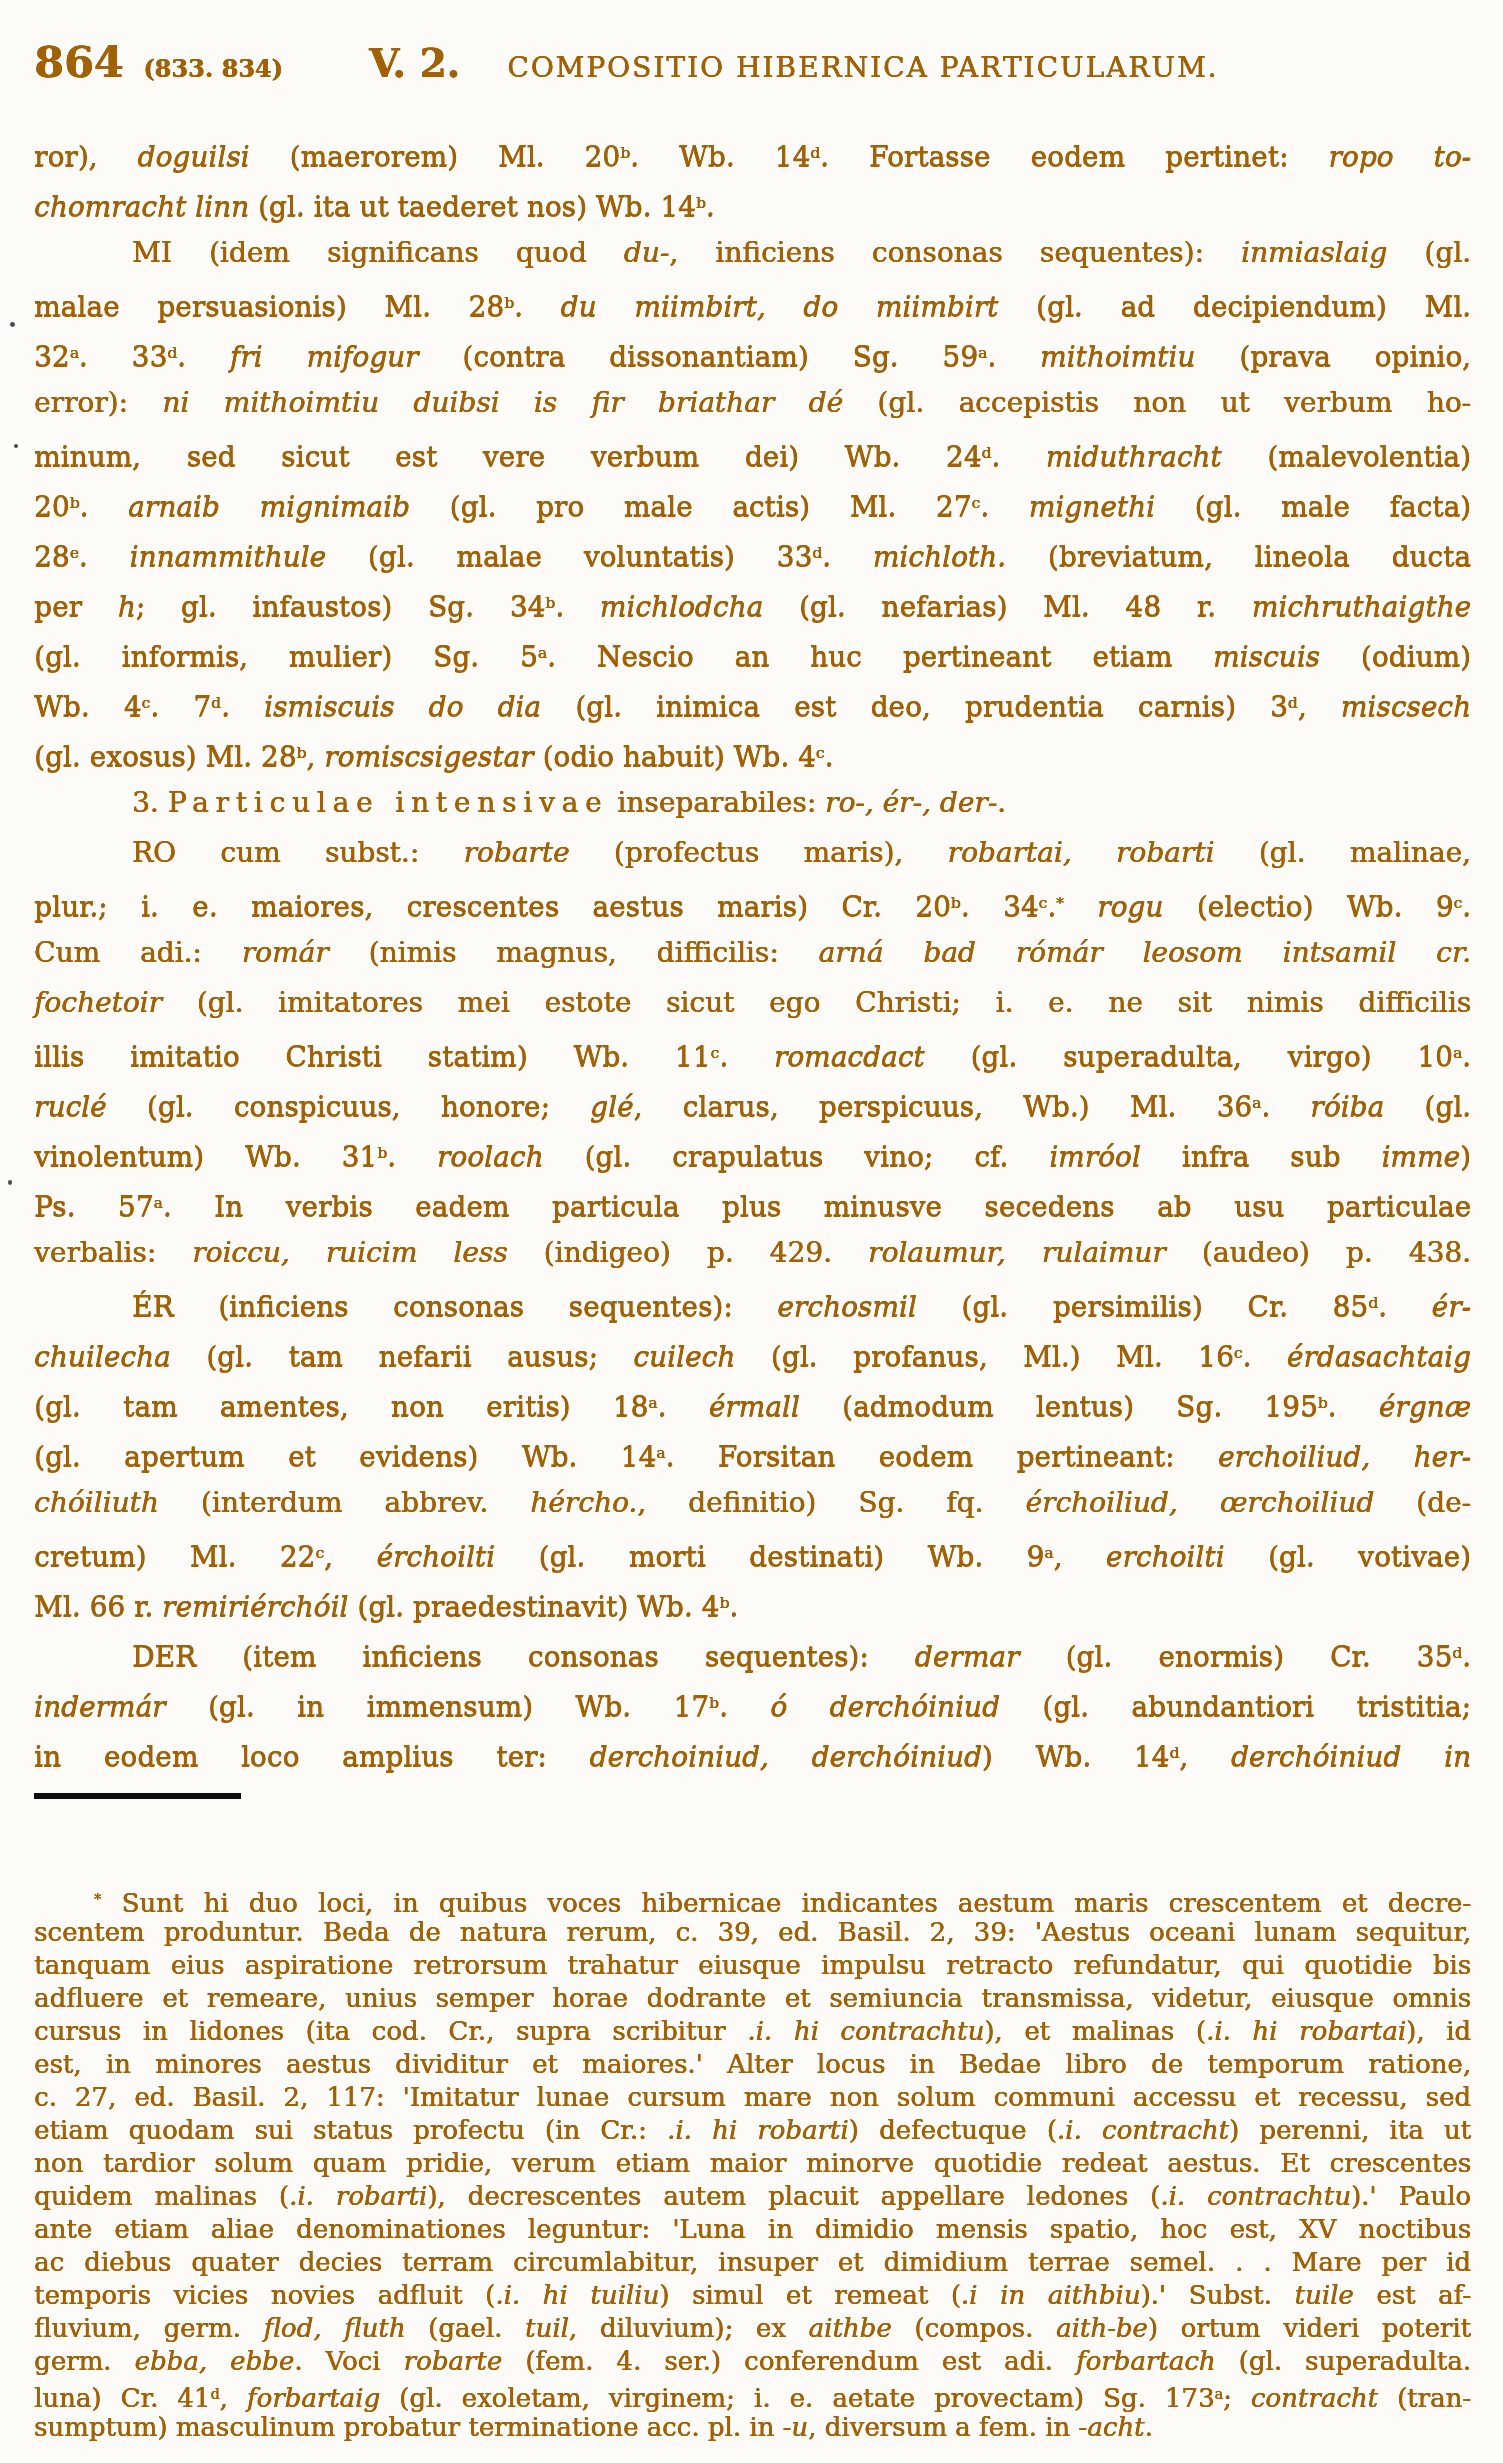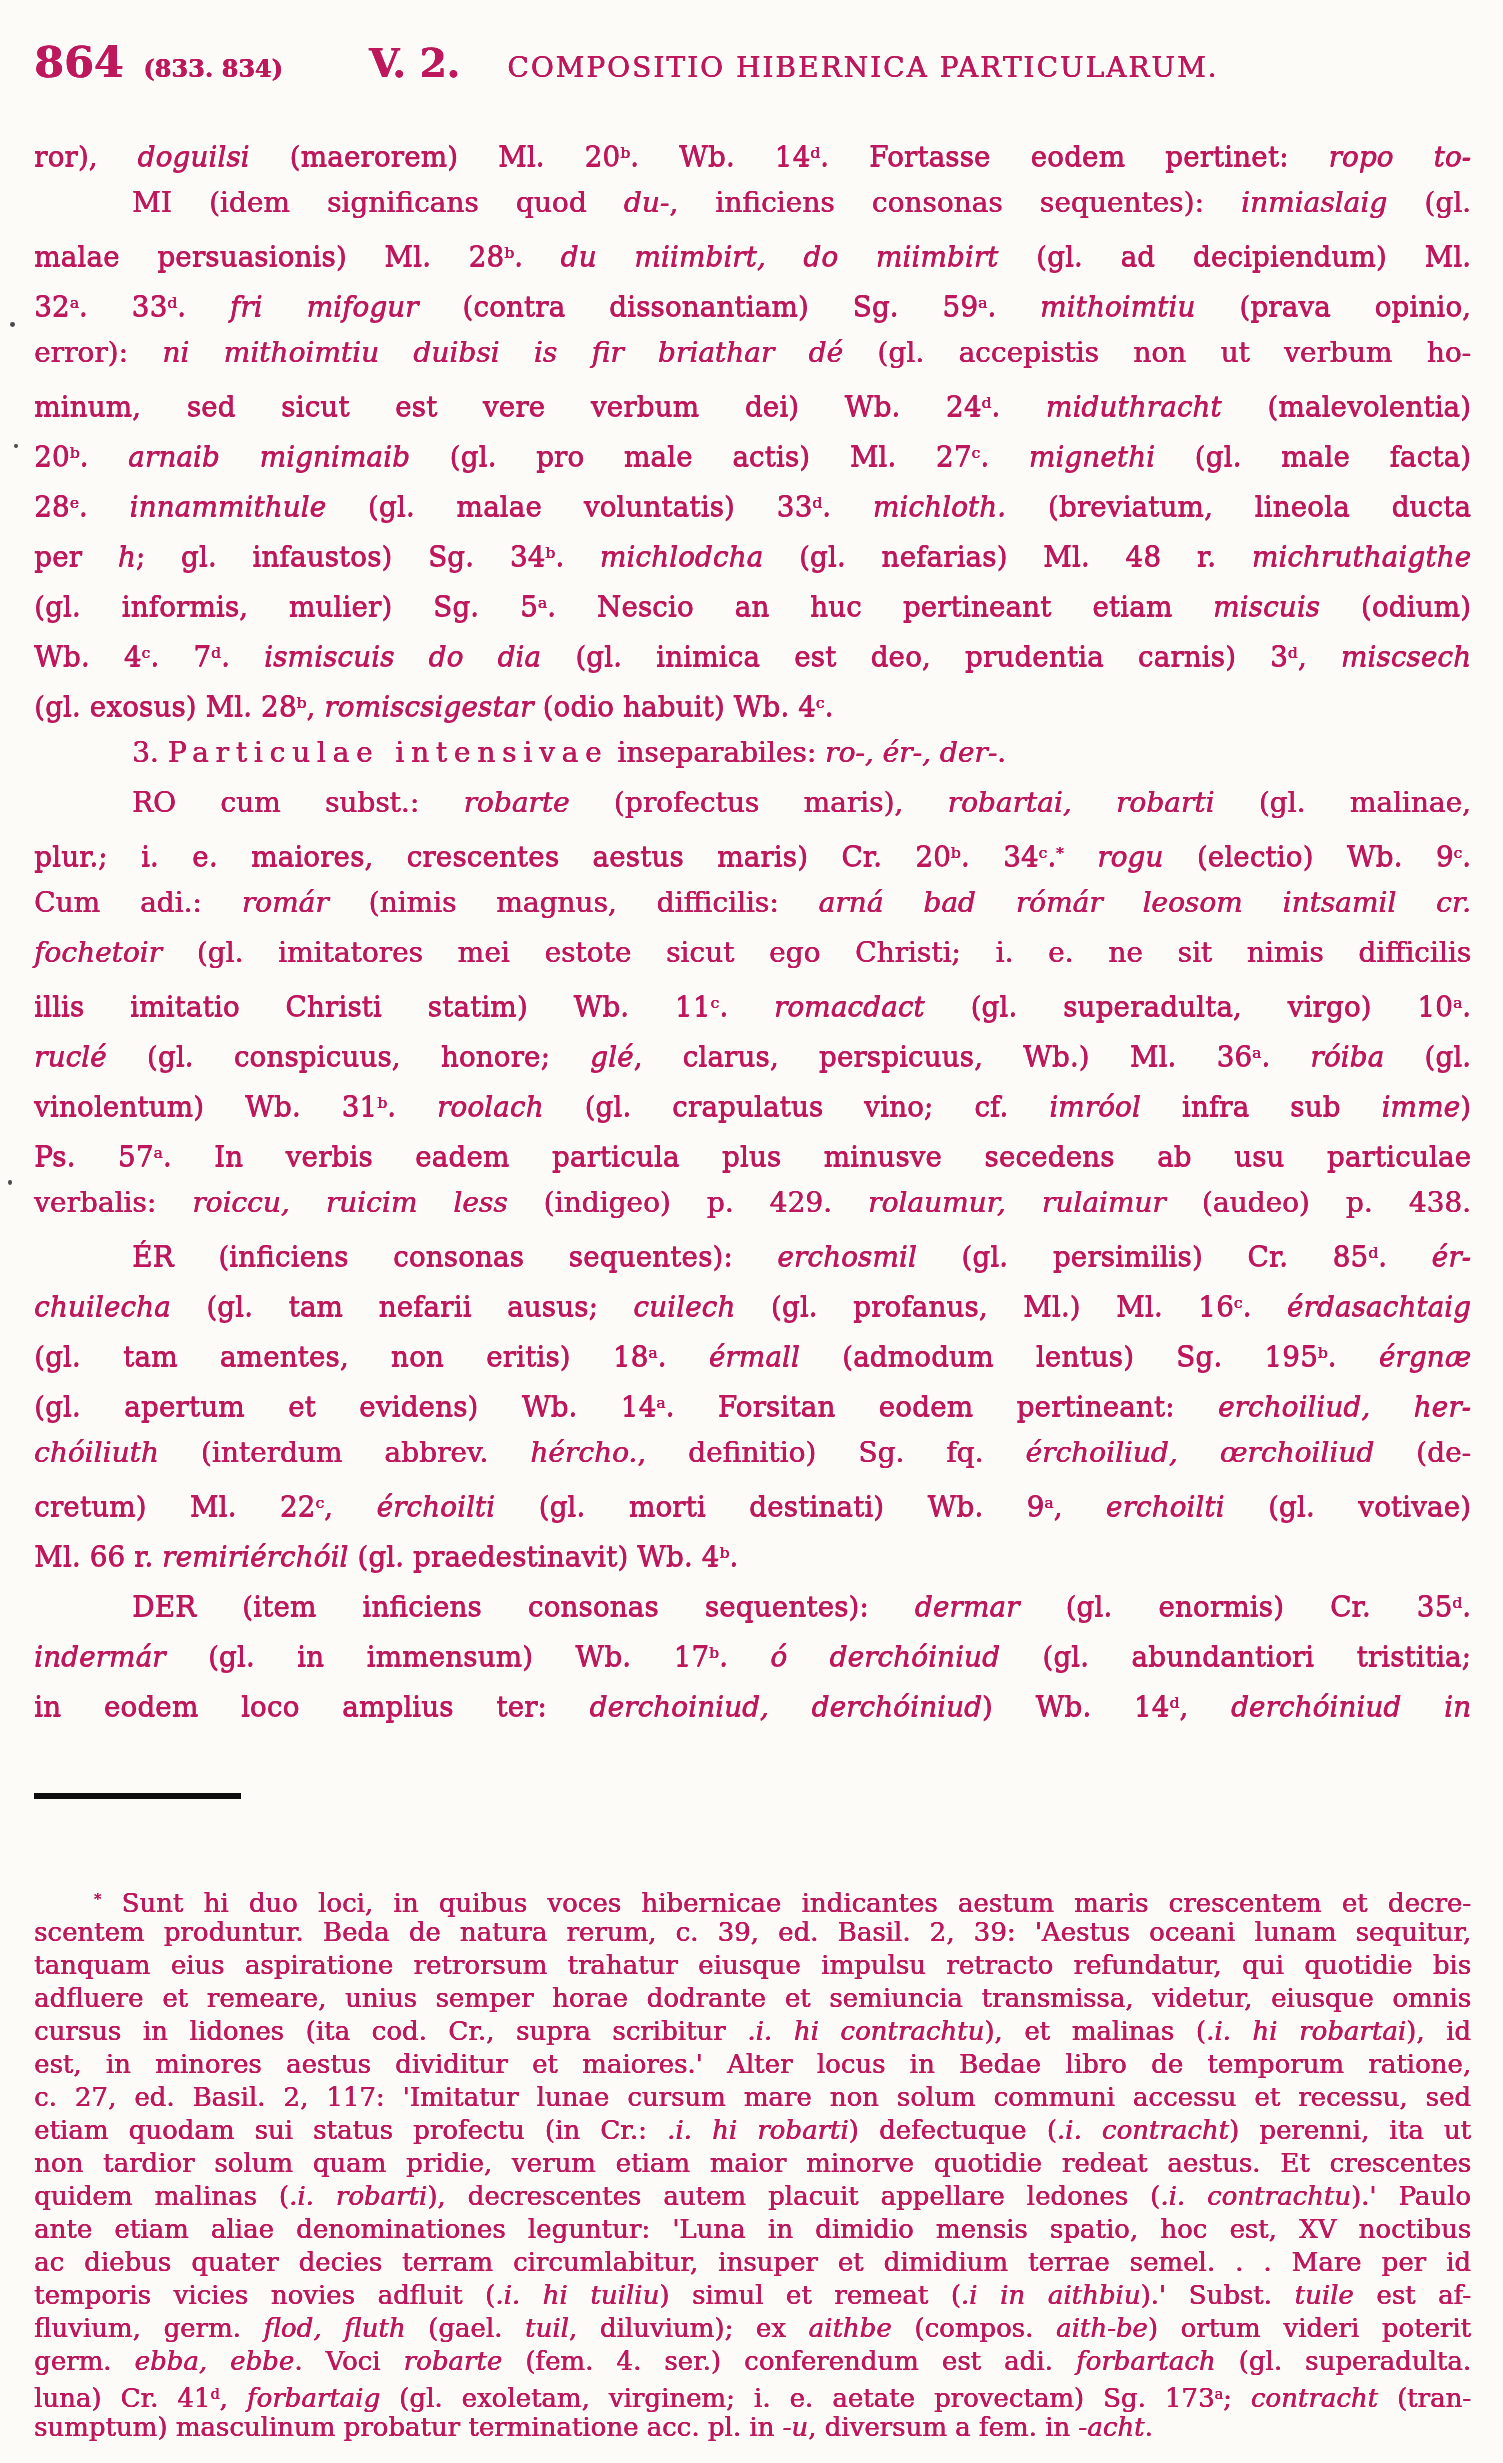--- a/index.html
+++ b/index.html
@@ -1,19 +1,19 @@
 <!DOCTYPE html>
 <html><head>
 <meta charset="utf-8">
 <style>
   html,body{margin:0;padding:0;background:#e8e6e0;}
   .page{
     position:relative;width:1504px;height:2463px;background:#fcfbf8;
     font-family:"DejaVu Serif","Liberation Serif",serif;
-    color:#be185d;overflow:hidden;
+    color:#a16207;overflow:hidden;
     text-shadow:0.5px 0 0 currentColor, 0 0.3px 0 currentColor;
   }
   .header{position:absolute;left:34px;top:37px;display:flex;align-items:baseline;white-space:nowrap;}
   .pnum{font-size:43px;font-weight:bold;}
   .colref{font-size:24px;font-weight:bold;margin-left:19.5px;}
   .vol{font-size:39px;font-weight:bold;margin-left:86px;}
   .htitle{font-size:28px;font-weight:normal;margin-left:47px;letter-spacing:2px;}
   .main{position:absolute;left:34px;top:128px;width:1437px;}
   .line{
     font-size:28px;line-height:50px;height:50px;
@@ -37,20 +37,21 @@
 
   <div class="header">
     <span class="pnum">864</span>
     <span class="colref">(833. 834)</span>
     <span class="vol">V. 2.</span>
     <span class="htitle">COMPOSITIO HIBERNICA PARTICULARUM.</span>
   </div>
 
   <div class="main" id="main-text">
       <div class="line"><span>ror), </span><span class="i">doguilsi</span><span> (maerorem) Ml. 20</span><span class="sup">b</span><span>. Wb. 14</span><span class="sup">d</span><span>. Fortasse eodem pertinet: </span><span class="i">ropo to-</span></div>
+      <div class="line nj"><span class="i">chomracht linn</span><span> (gl. ita ut taederet nos) Wb. 14</span><span class="sup">b</span><span>.</span></div>
       <div class="line ind"><span>MI (idem significans quod </span><span class="i">du-</span><span>, inficiens consonas sequentes): </span><span class="i">inmiaslaig</span><span> (gl.</span></div>
       <div class="line"><span>malae persuasionis) Ml. 28</span><span class="sup">b</span><span>. </span><span class="i">du miimbirt, do miimbirt</span><span> (gl. ad decipiendum) Ml.</span></div>
       <div class="line"><span>32</span><span class="sup">a</span><span>. 33</span><span class="sup">d</span><span>. </span><span class="i">fri mifogur</span><span> (contra dissonantiam) Sg. 59</span><span class="sup">a</span><span>. </span><span class="i">mithoimtiu</span><span> (prava opinio,</span></div>
       <div class="line"><span>error): </span><span class="i">ni mithoimtiu duibsi is fir briathar dé</span><span> (gl. accepistis non ut verbum ho-</span></div>
       <div class="line"><span>minum, sed sicut est vere verbum dei) Wb. 24</span><span class="sup">d</span><span>. </span><span class="i">miduthracht</span><span> (malevolentia)</span></div>
       <div class="line"><span>20</span><span class="sup">b</span><span>. </span><span class="i">arnaib mignimaib</span><span> (gl. pro male actis) Ml. 27</span><span class="sup">c</span><span>. </span><span class="i">mignethi</span><span> (gl. male facta)</span></div>
       <div class="line"><span>28</span><span class="sup">e</span><span>. </span><span class="i">innammithule</span><span> (gl. malae voluntatis) 33</span><span class="sup">d</span><span>. </span><span class="i">michloth.</span><span> (breviatum, lineola ducta</span></div>
       <div class="line"><span>per </span><span class="i">h</span><span>; gl. infaustos) Sg. 34</span><span class="sup">b</span><span>. </span><span class="i">michlodcha</span><span> (gl. nefarias) Ml. 48 r. </span><span class="i">michruthaigthe</span></div>
       <div class="line"><span>(gl. informis, mulier) Sg. 5</span><span class="sup">a</span><span>. Nescio an huc pertineant etiam </span><span class="i">miscuis</span><span> (odium)</span></div>
       <div class="line"><span>Wb. 4</span><span class="sup">c</span><span>. 7</span><span class="sup">d</span><span>. </span><span class="i">ismiscuis do dia</span><span> (gl. inimica est deo, prudentia carnis) 3</span><span class="sup">d</span><span>, </span><span class="i">miscsech</span></div>

